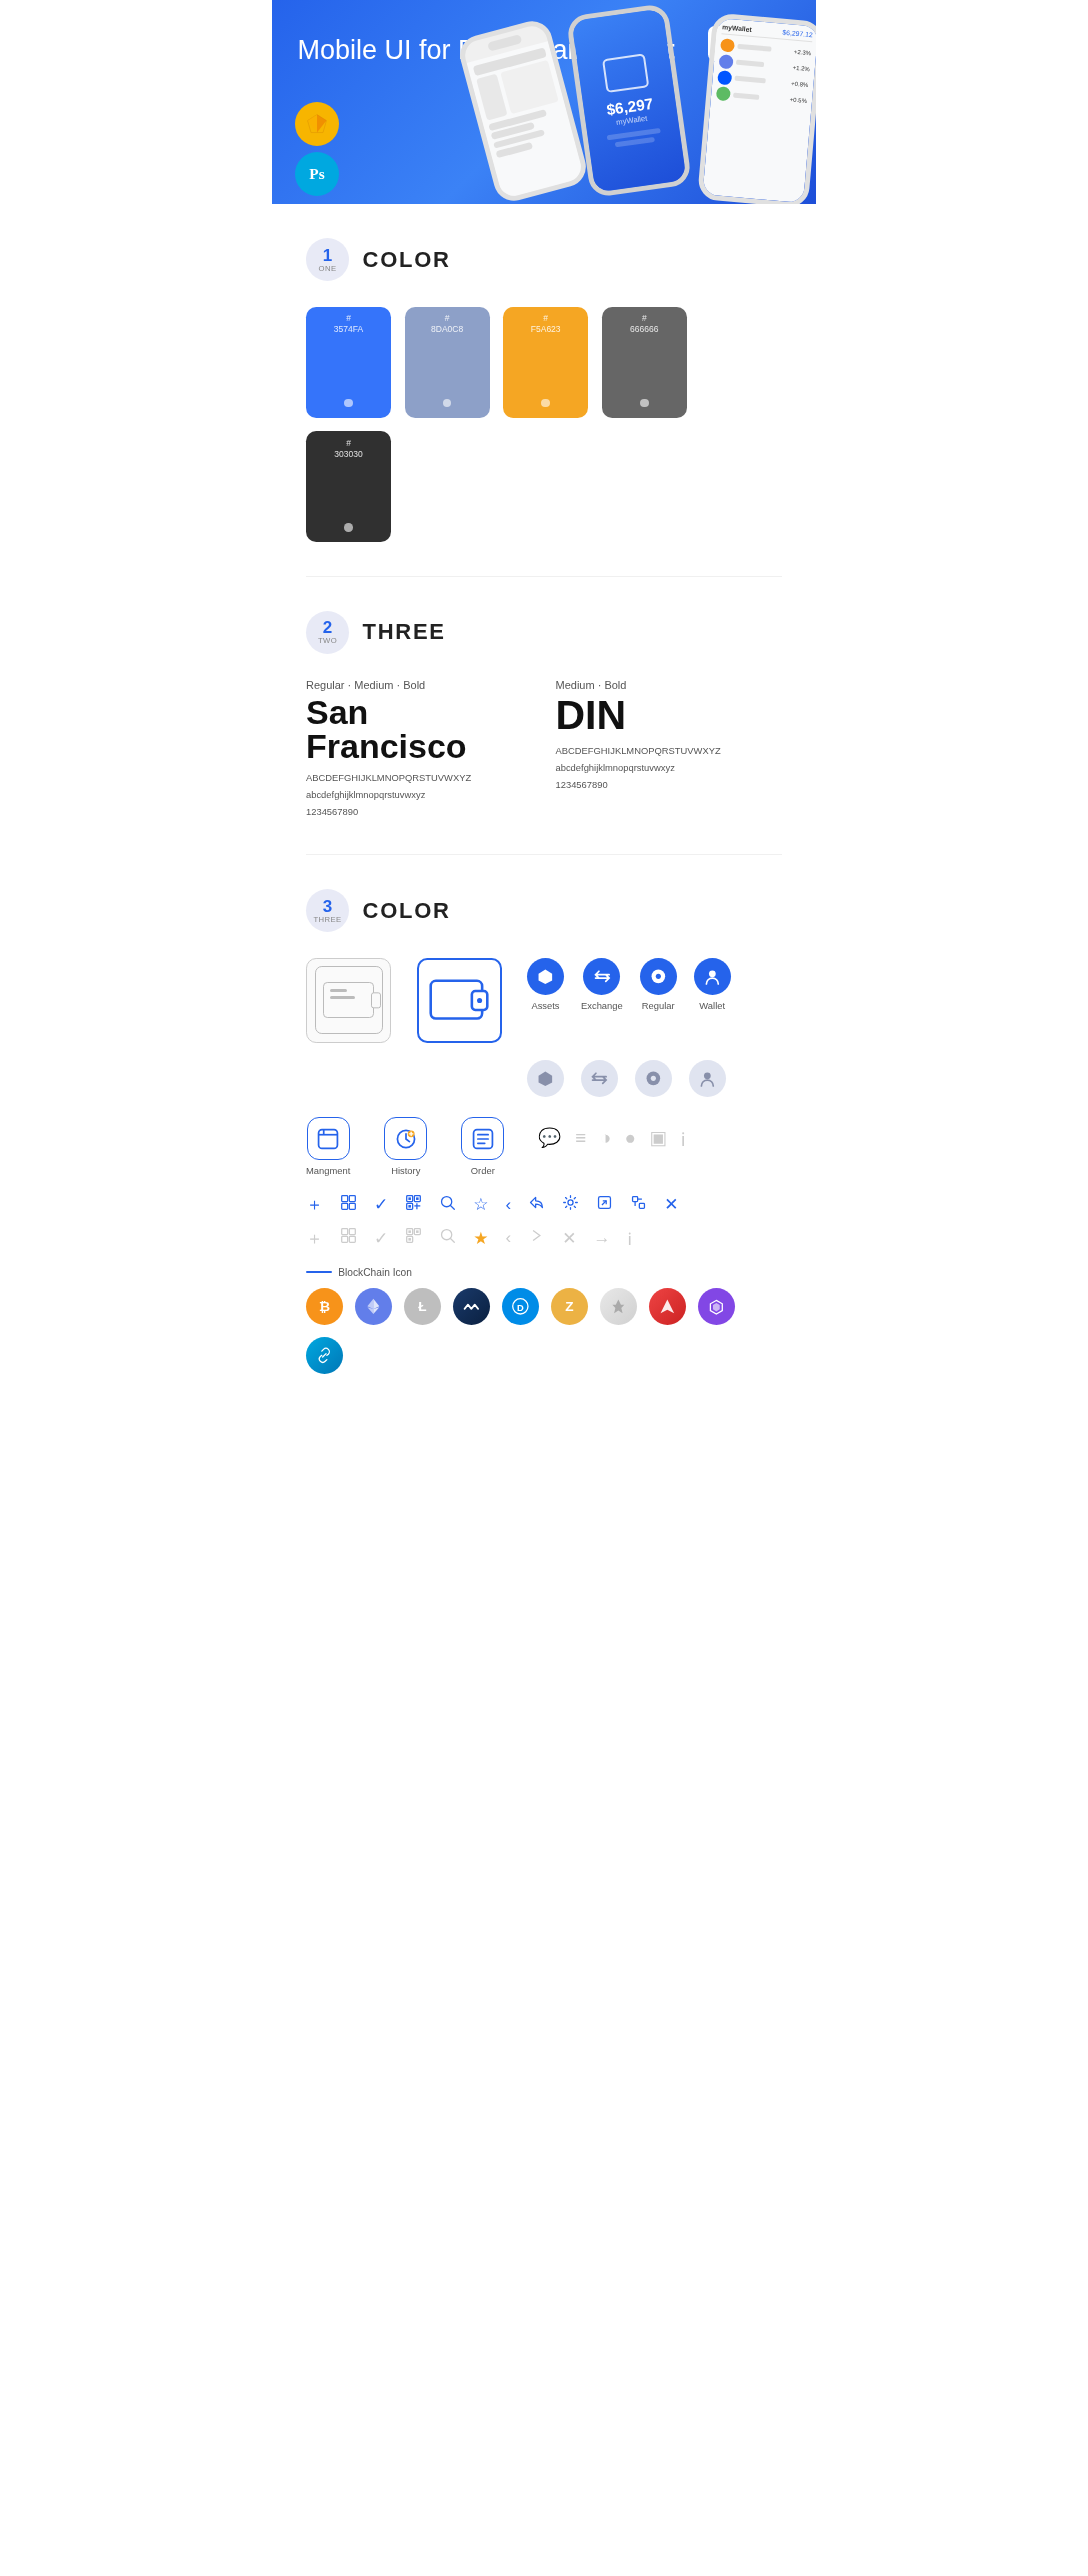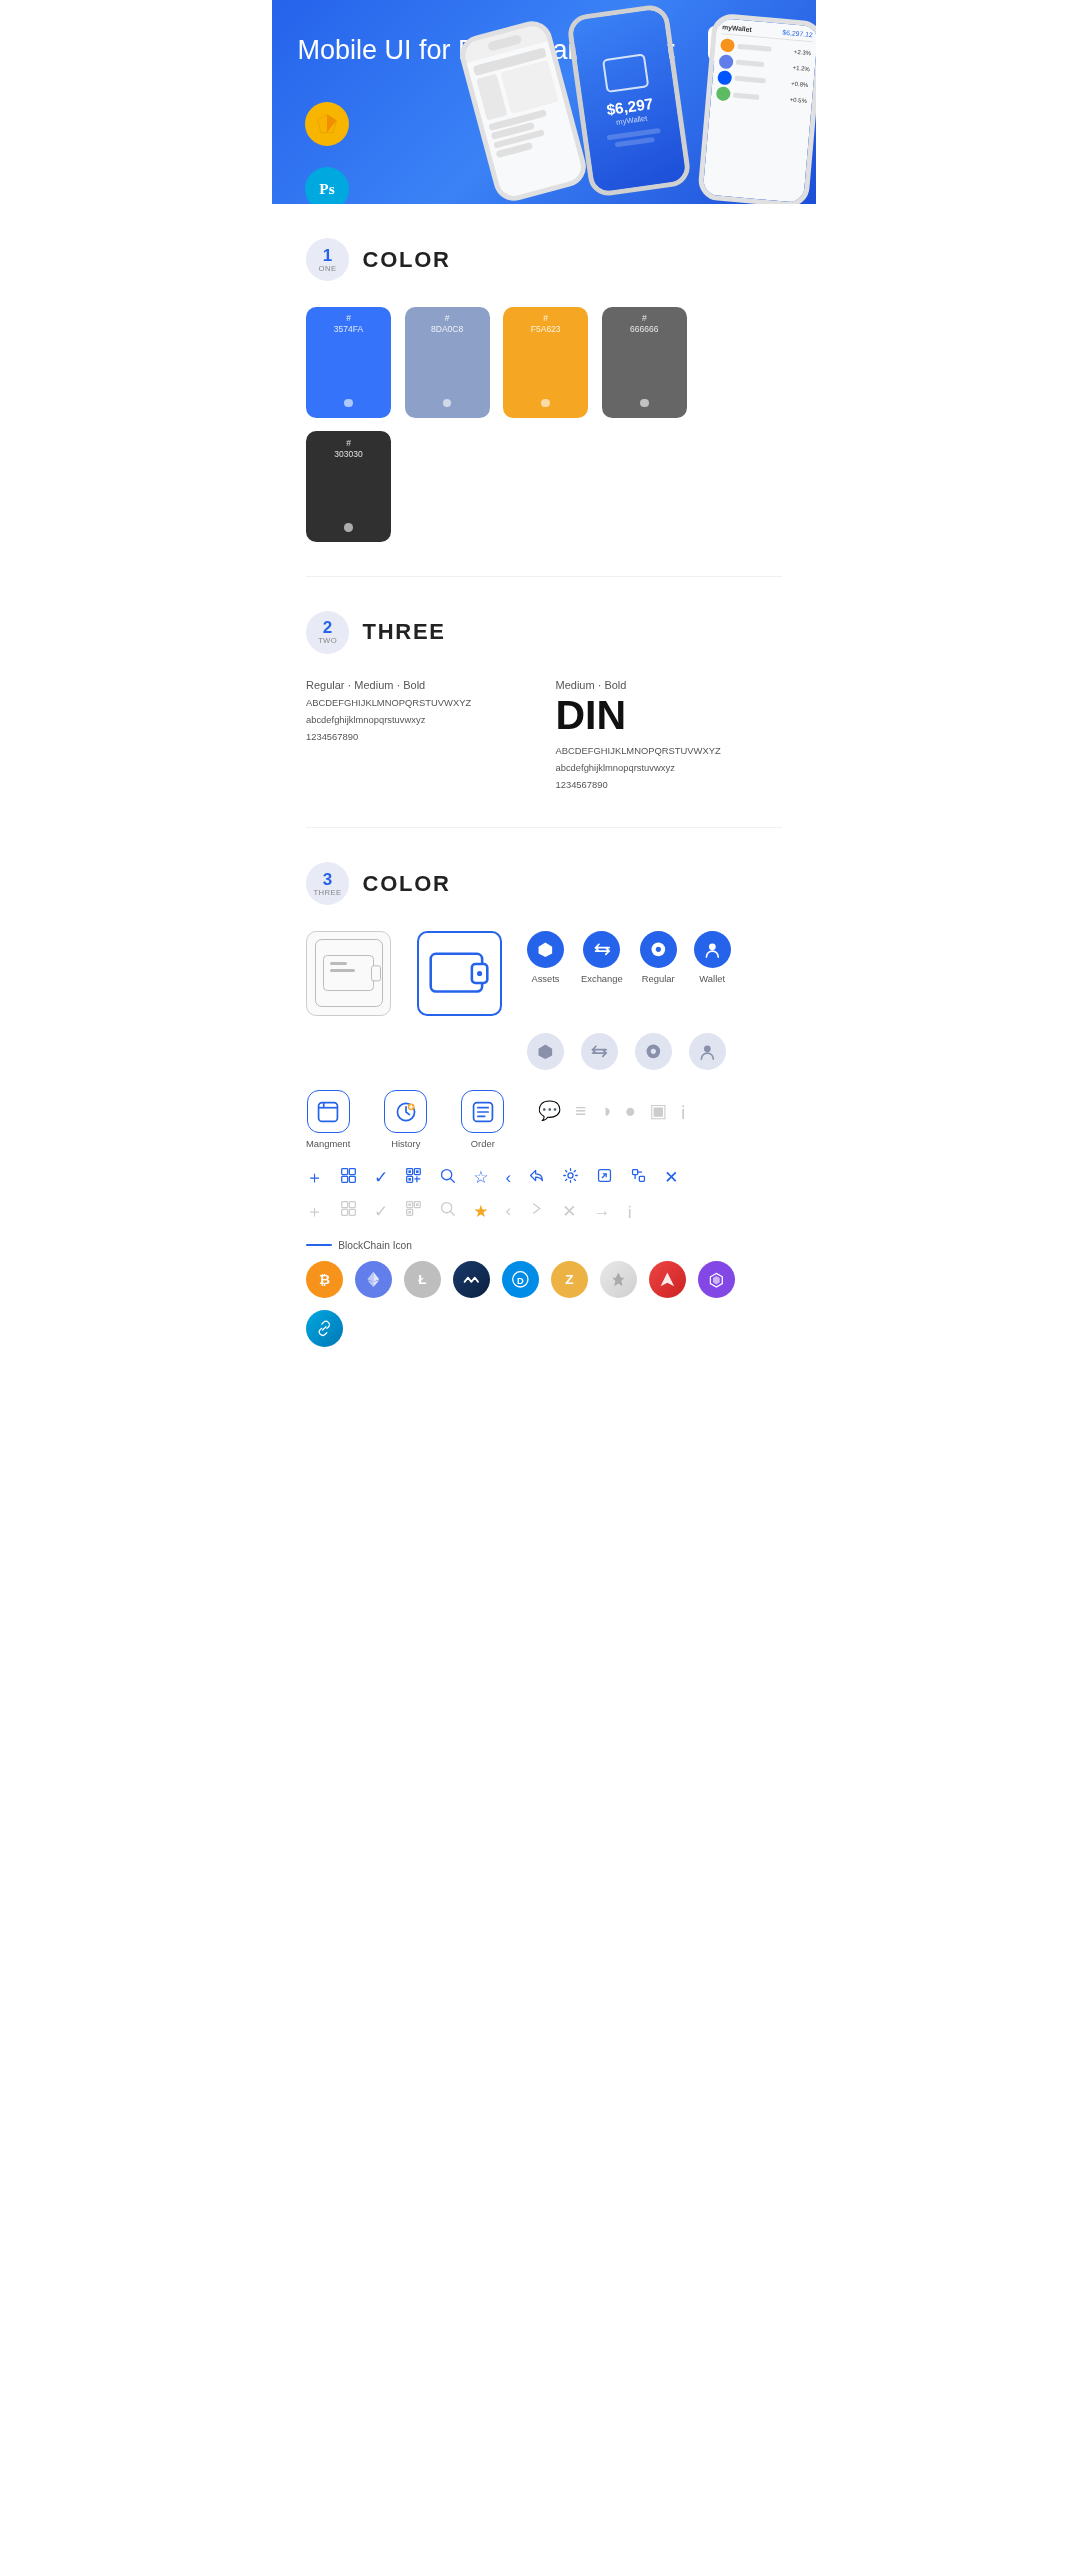--- a/index.html
+++ b/index.html
@@ -27,25 +27,25 @@
       right: 25.5px;
       background: #fff;
       color: #2563eb;
       font-weight: 700;
       font-size: 18.7px;
       padding: 6.8px 17px;
       border-radius: 6.8px;
     }
     .hero-badges {
       position: absolute;
-      left: 33px;
+      left: 23px;
       top: 102px;
       display: flex;
       flex-direction: column;
-      gap: 21px;
+      gap: 6px;
     }
     .badge-circle {
       width: 44px;
       height: 44px;
       border-radius: 50%;
       display: flex;
       align-items: center;
       justify-content: center;
       font-weight: 700;
       font-size: 11px;
@@ -361,20 +361,21 @@
   <div class="section-header">
     <div class="section-number-circle">
       <span class="section-number-big">2</span>
       <span class="section-number-text">TWO</span>
     </div>
     <span class="section-title">THREE</span>
   </div>
   <div class="font-grid">
     <div>
       <div class="font-style-label">Regular · Medium · Bold</div>
+      <div class="font-name">San Francisco</div>
       <div class="font-chars">
         <span>ABCDEFGHIJKLMNOPQRSTUVWXYZ</span><br>
         <span>abcdefghijklmnopqrstuvwxyz</span><br>
         <span>1234567890</span>
       </div>
     </div>
     <div>
       <div class="font-style-label">Medium · Bold</div>
       <div class="font-name font-name-din">DIN</div>
       <div class="font-chars">

